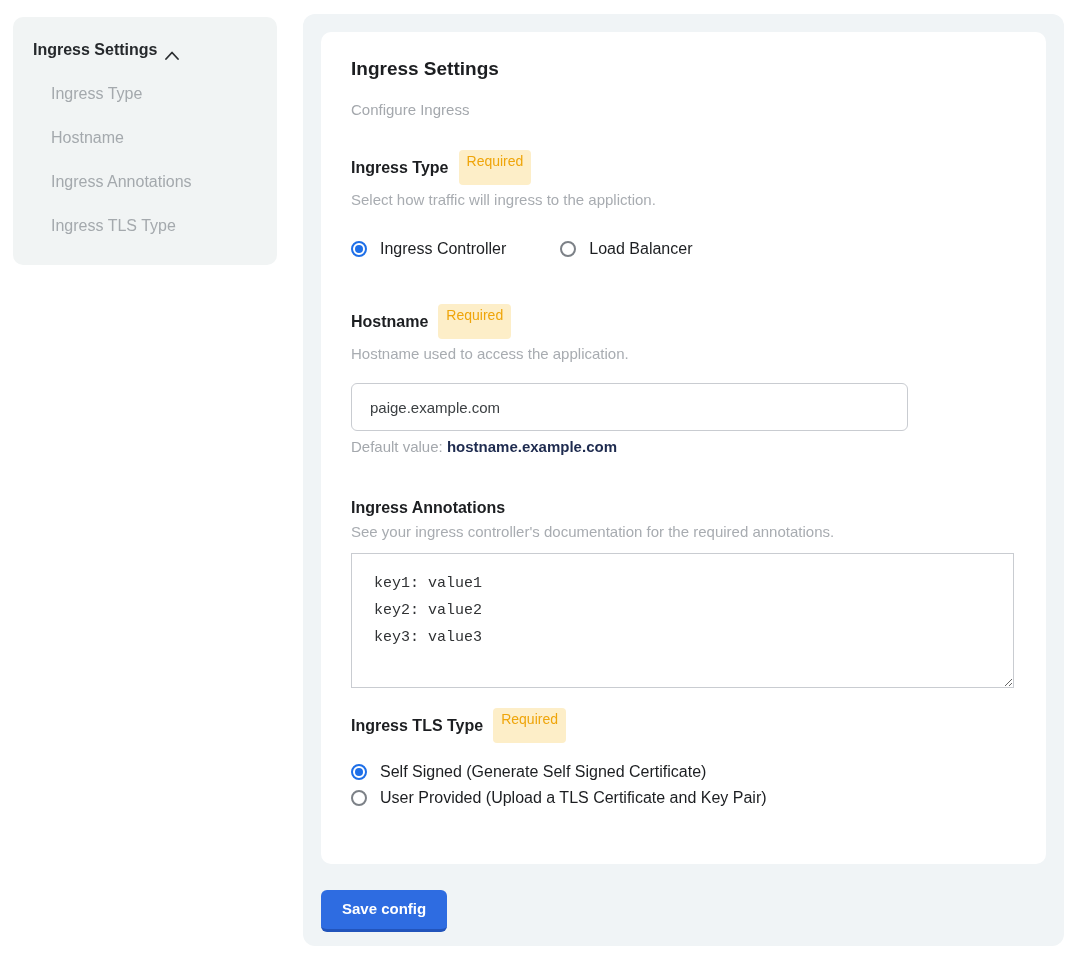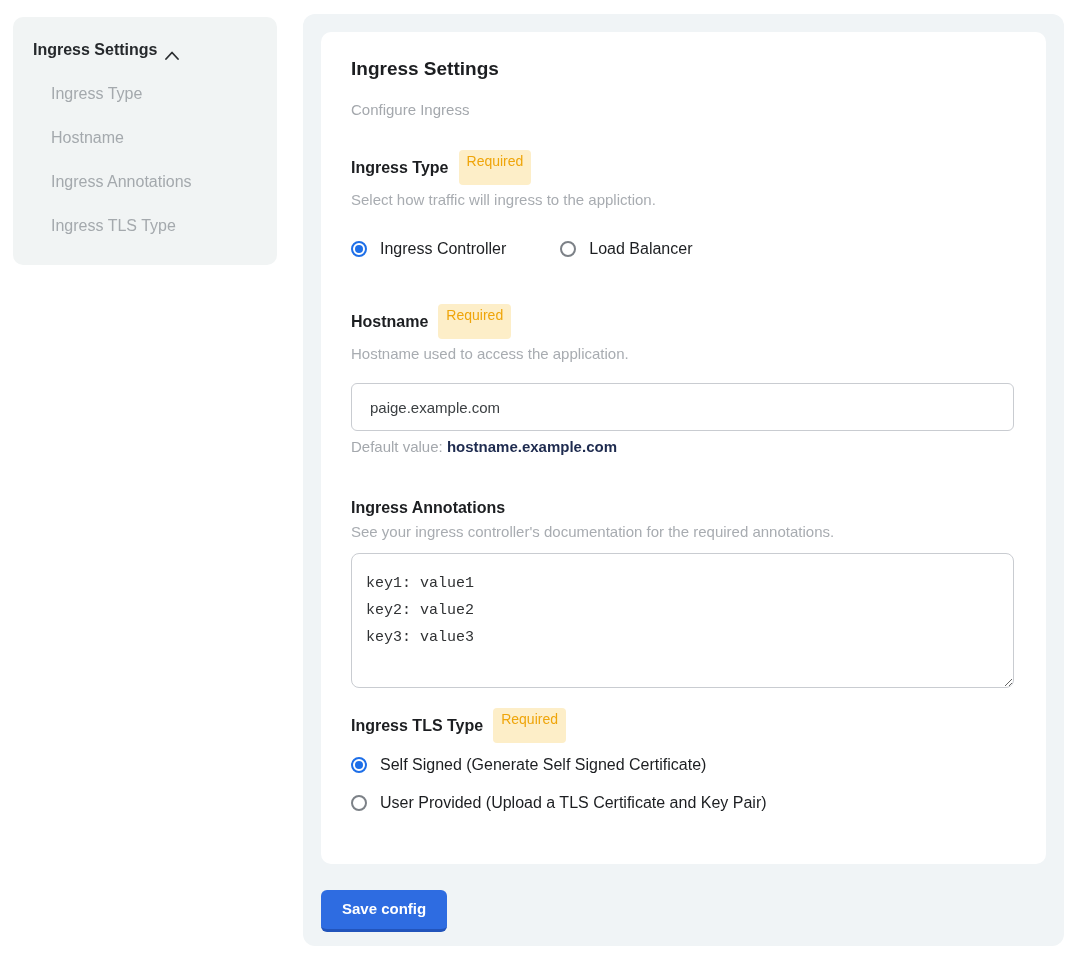--- a/index.html
+++ b/index.html
@@ -75,42 +75,42 @@
     position: relative; flex: 0 0 auto;
   }
   .radio-option.checked .radio-circle { border-color: #1e6fe8; }
   .radio-option.checked .radio-circle::after {
     content: ""; position: absolute;
     left: 2px; top: 2px; width: 8px; height: 8px;
     border-radius: 50%; background: #1e6fe8;
   }
   .radio-label { font-size: 16px; color: #1c1e21; }
 
-  .radio-stack { margin-top: 13px; display: flex; flex-direction: column; gap: 20px; }
+  .radio-stack { margin-top: 20px; display: flex; flex-direction: column; gap: 8px; }
 
   
   .text-input {
     margin-top: 21px;
-    width: 663px; height: 48px;
+    width: 557px; height: 48px;
     border: 1px solid #c9ccd1; border-radius: 6px;
     padding: 12px 18px;
     font-size: 15px; color: #3c4043;
     font-family: "Liberation Sans", sans-serif;
     background: #ffffff;
     outline: none;
     display: block;
   }
   .default-line { margin-top: 7px; font-size: 15px; color: #a4a8ad; }
   .default-value { font-weight: bold; color: #1e2b4f; }
 
   textarea.annotations-input {
     margin-top: 13px;
     width: 663px; height: 135px;
-    border: 1px solid #c9ccd1; border-radius: 8px;
-    padding: 16px 14px;
+    border: 1px solid #c9ccd1; border-radius: 0;
+    padding: 16px 22px;
     font-family: "Liberation Mono", "DejaVu Sans Mono", monospace;
     font-size: 15px; line-height: 27px; color: #303234;
     resize: vertical;
     outline: none;
     display: block;
     background: #ffffff;
   }
 
   
   .sec-ingress-type { margin-top: 32px; }

